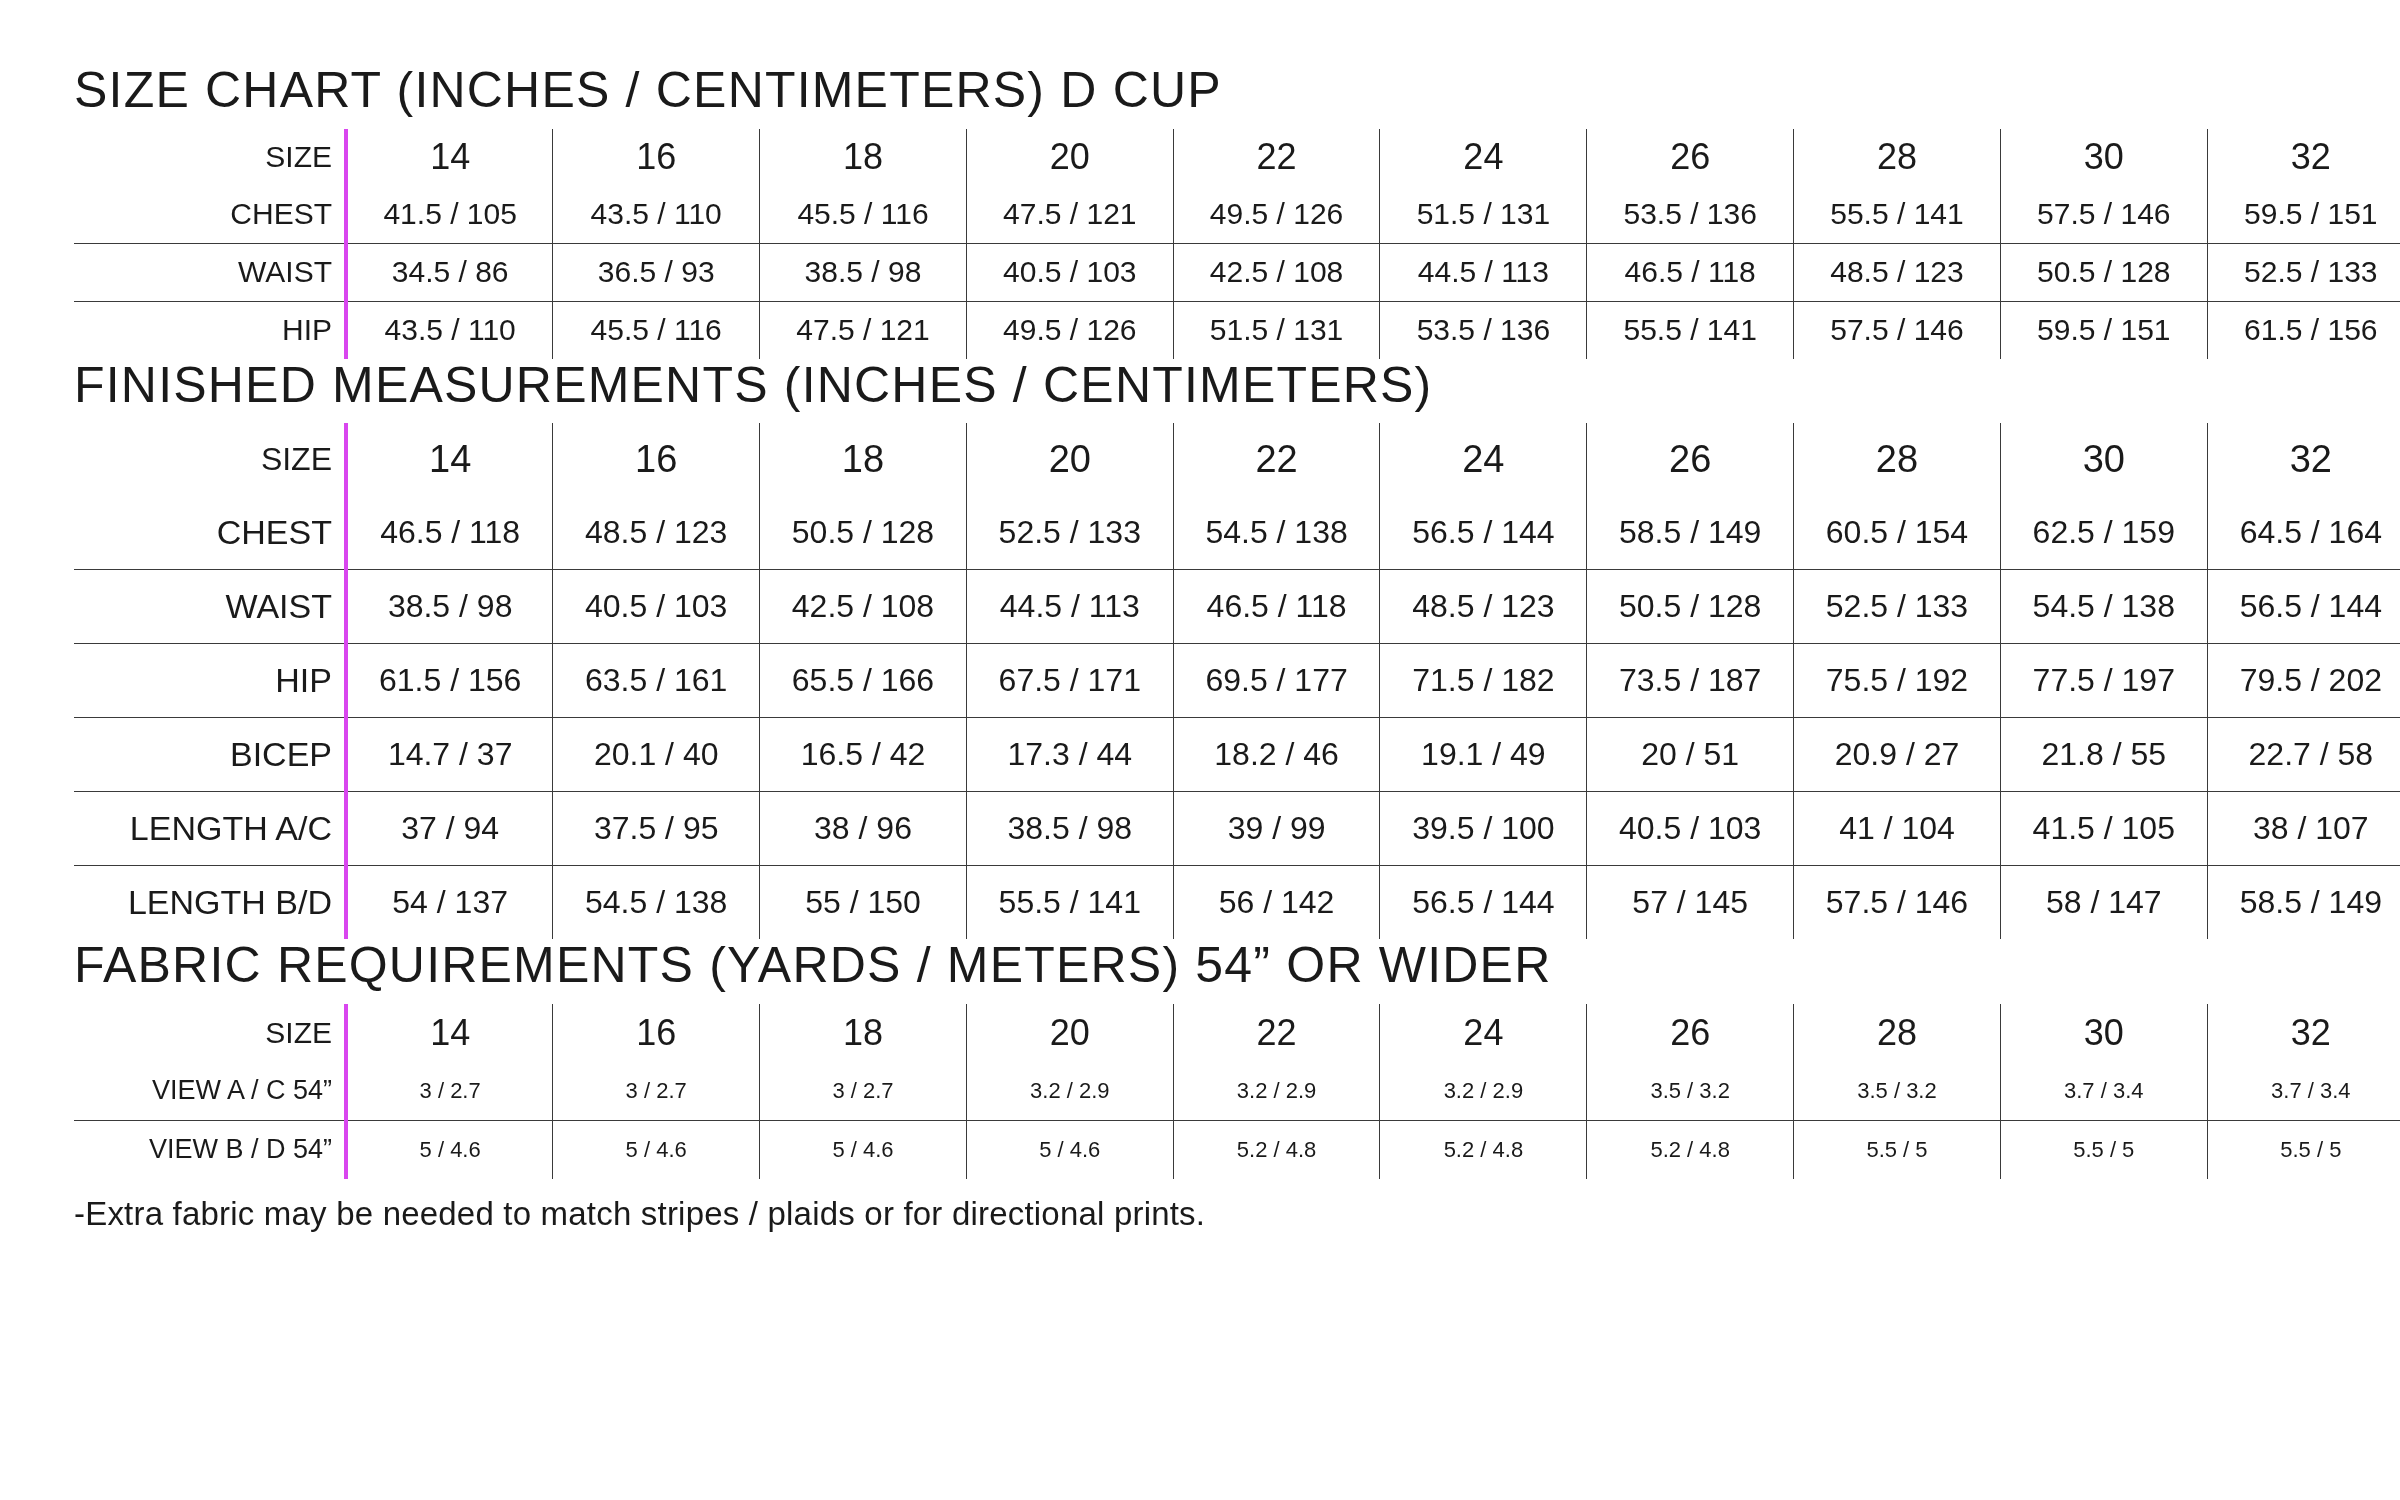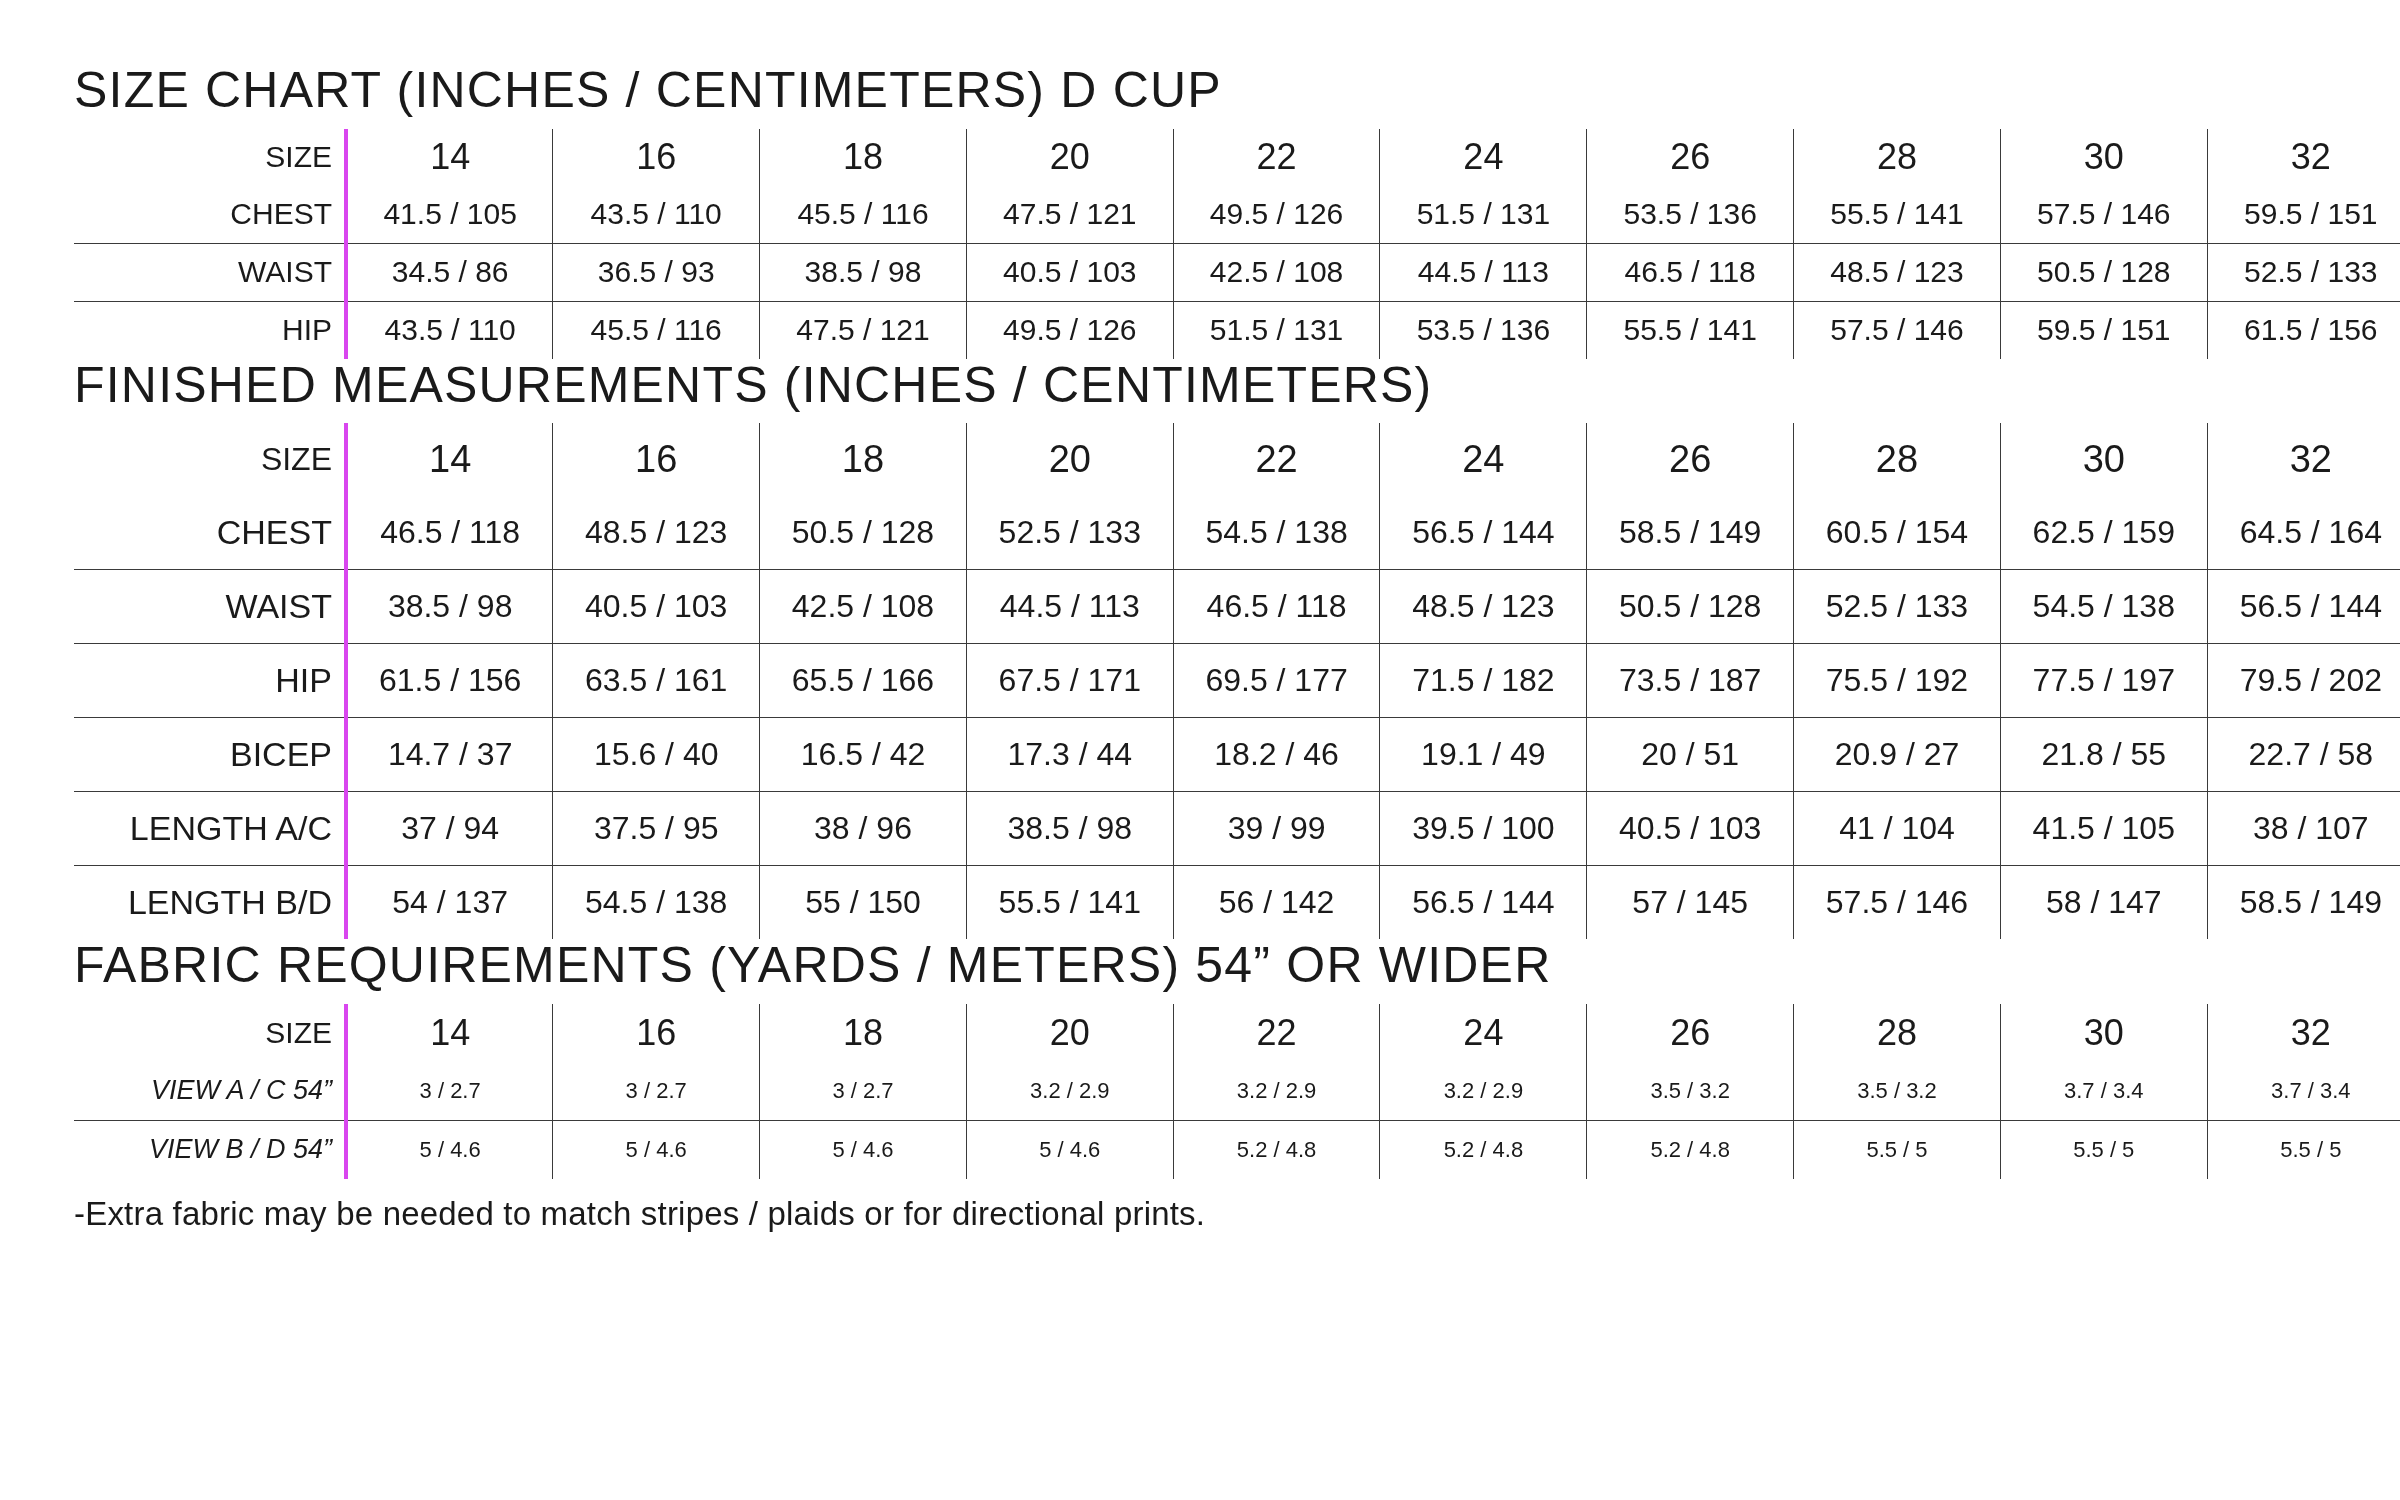--- a/index.html
+++ b/index.html
@@ -78,21 +78,21 @@
   .t2 td, .t2 th { height: 73px; font-size: 32px; }
   .t2 thead th { font-size: 38px; }
   .t2 thead th:first-child { font-size: 32px; }
   .t2 tbody td:first-child { font-size: 34px; }
 
   
   .t3 col.label { width: 272px; }
   .t3 td, .t3 th { height: 58px; font-size: 22px; }
   .t3 thead th { font-size: 36px; }
   .t3 thead th:first-child { font-size: 30px; }
-  .t3 tbody td:first-child { font-size: 27px; font-style: italic; }
+  .t3 tbody td:first-child { font-size: 27px; }
 
   .footnote {
     font-size: 33px;
     margin-top: 16px;
     color: #1a1a1a;
     letter-spacing: 0.2px;
   }
 </style>
 </head>
 <body>
@@ -238,21 +238,21 @@
         <td>69.5 / 177</td>
         <td>71.5 / 182</td>
         <td>73.5 / 187</td>
         <td>75.5 / 192</td>
         <td>77.5 / 197</td>
         <td>79.5 / 202</td>
       </tr>
       <tr>
         <td>BICEP</td>
         <td>14.7 / 37</td>
-        <td>15.6 / 40</td>
+        <td>20.1 / 40</td>
         <td>16.5 / 42</td>
         <td>17.3 / 44</td>
         <td>18.2 / 46</td>
         <td>19.1 / 49</td>
         <td>20 / 51</td>
         <td>20.9 / 27</td>
         <td>21.8 / 55</td>
         <td>22.7 / 58</td>
       </tr>
       <tr>

